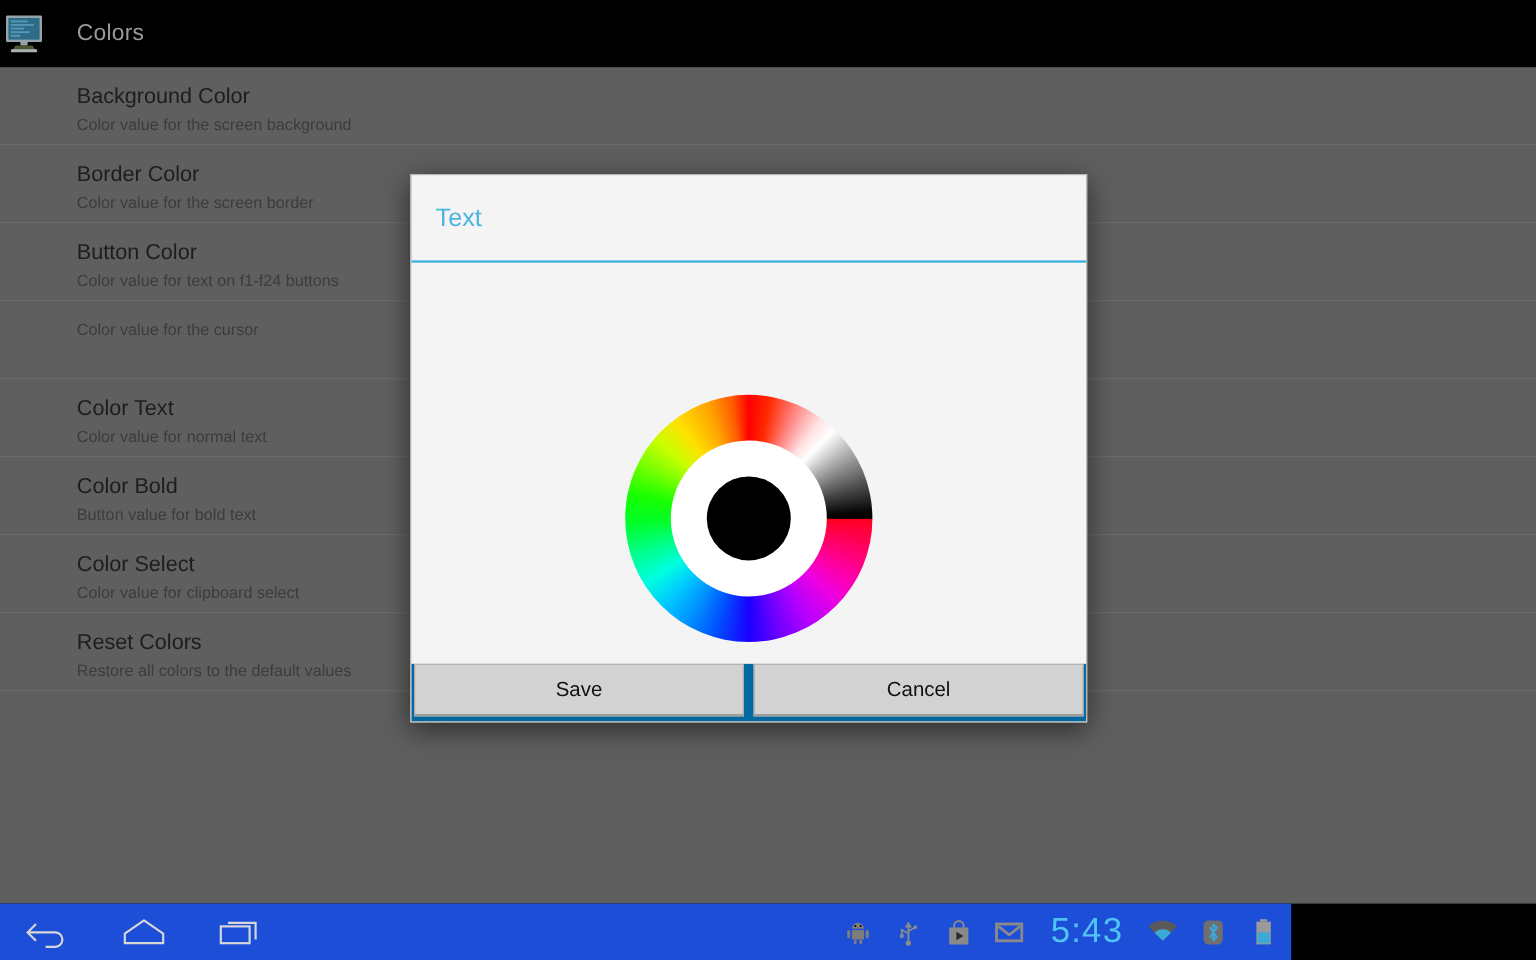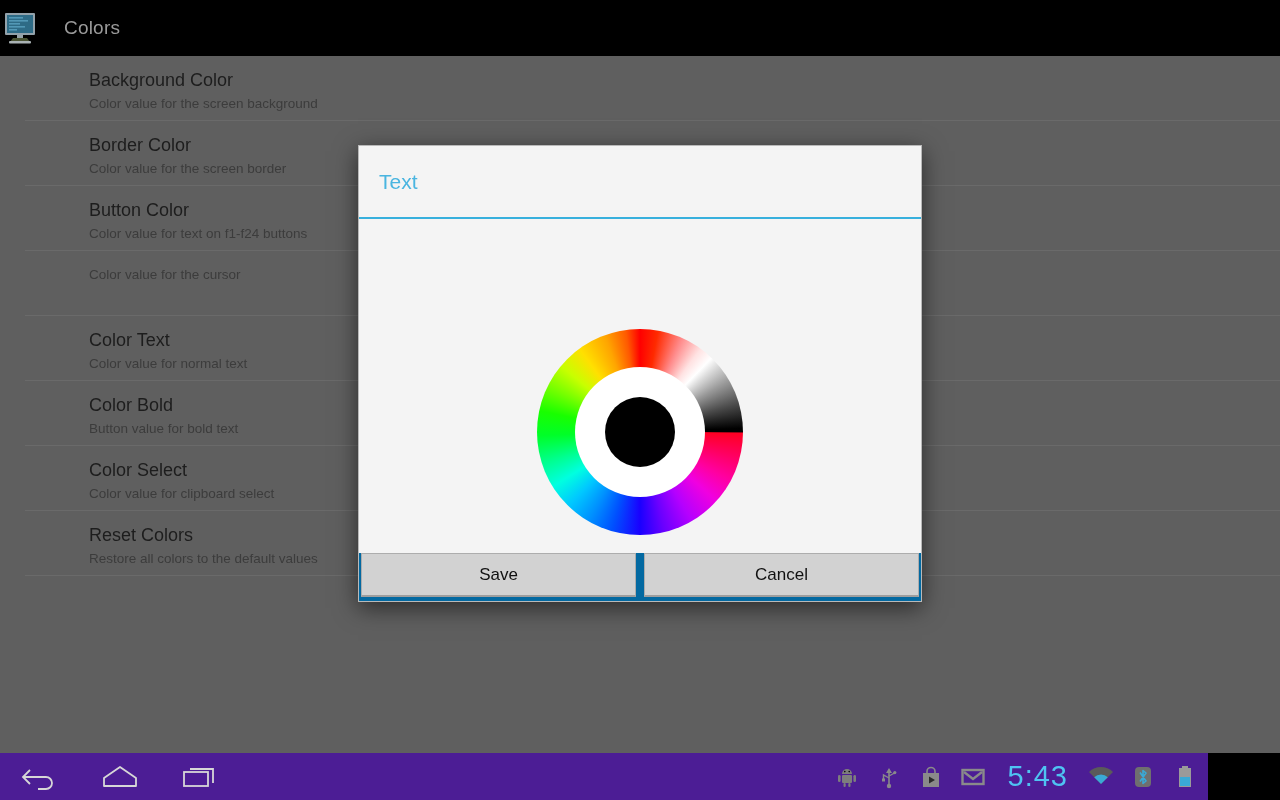--- a/index.html
+++ b/index.html
@@ -22,28 +22,27 @@
   }
 
   
   .list {
     position:absolute; left:0; top:56px; width:1280px; height:697px;
     background:#5f5f5f;
   }
   .row {
     position:relative; height:65px; padding:12px 0 0 64px;
     border-bottom:1px solid #6a6a6a;
-    margin-left:25px;
   }
   .row-title { font-size:18px; color:#1d1d1d; line-height:24px; }
   .row-sub   { font-size:13.5px; color:#3c3c3c; line-height:20px; margin-top:2px; }
 
   
   .dialog {
-    position:absolute; left:358px; top:145px; width:564px; height:457px;
+    position:absolute; left:342px; top:145px; width:564px; height:457px;
     background:#f4f4f4;
     border:1px solid #b9b9b9;
     box-shadow:0 6px 22px rgba(0,0,0,.55);
     display:flex; flex-direction:column;
   }
   .dialog-header { height:71px; padding:0 0 0 20px; display:flex; align-items:center; }
   .dialog-title { font-size:21px; color:#4ab5e0; }
   .dialog-rule { height:2px; background:#37b0dd; }
   .dialog-body { flex:1; position:relative; background:#f4f4f4; }
   .dialog-footer {
@@ -101,22 +100,22 @@
     position:absolute; left:38px; top:38px; width:130px; height:130px;
     border-radius:50%; background:#ffffff;
   }
   .wheel-swatch {
     position:absolute; left:68px; top:68px; width:70px; height:70px;
     border-radius:50%; background:#000000; cursor:pointer;
   }
 
   
   .navbar {
-    position:absolute; left:0; top:753px; width:1208px; height:47px;
-    background:#4c1d95; display:flex; align-items:flex-end;
+    position:absolute; left:0; top:753px; width:1076px; height:47px;
+    background:#1d4ed8; display:flex; align-items:flex-end;
   }
   .nav-btn { width:80px; height:47px; display:flex; align-items:center; justify-content:center; cursor:pointer; }
   .sysicons {
     position:absolute; right:10px; top:0; height:47px;
     display:flex; align-items:center; gap:16px;
   }
   .sys-ico { width:26px; height:26px; display:flex; align-items:center; justify-content:center; }
   .clock {
     font-size:29px; color:#4fc3f2; letter-spacing:1px;
     font-family:"Liberation Sans", sans-serif; margin:0 4px 0 6px;

